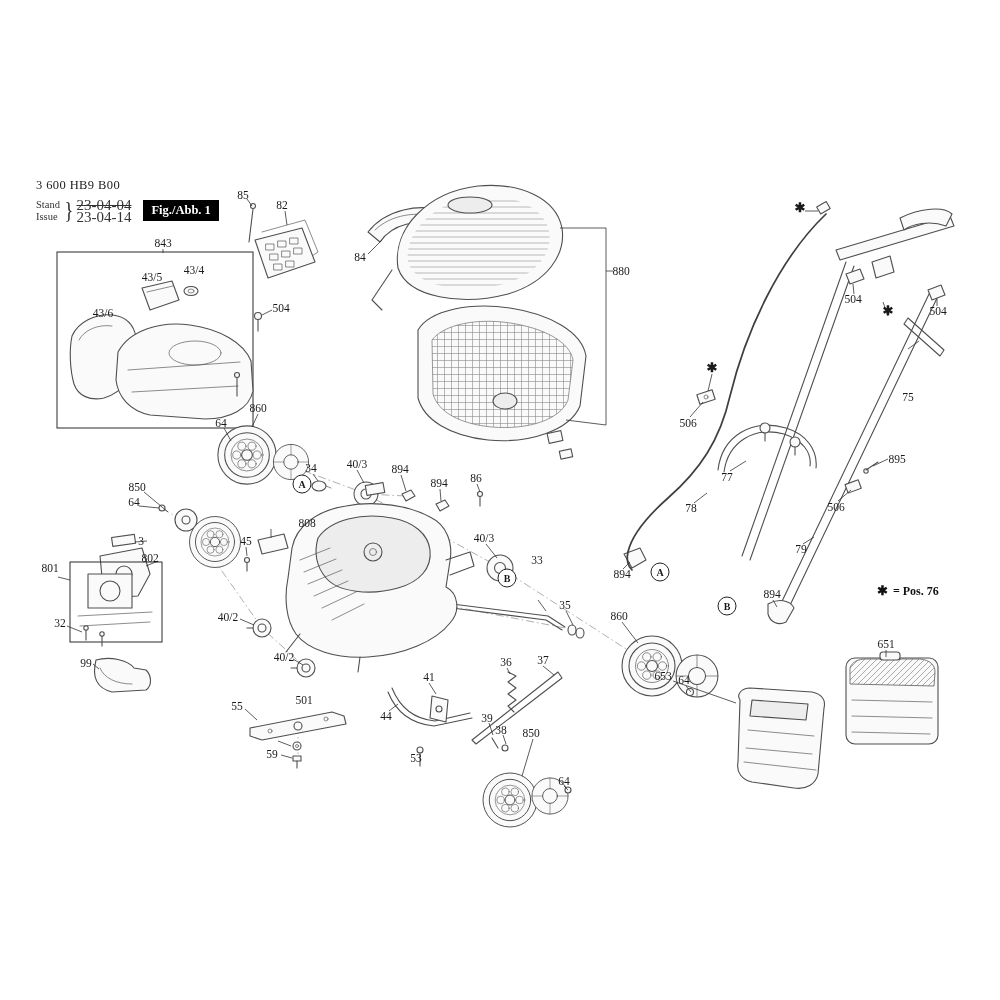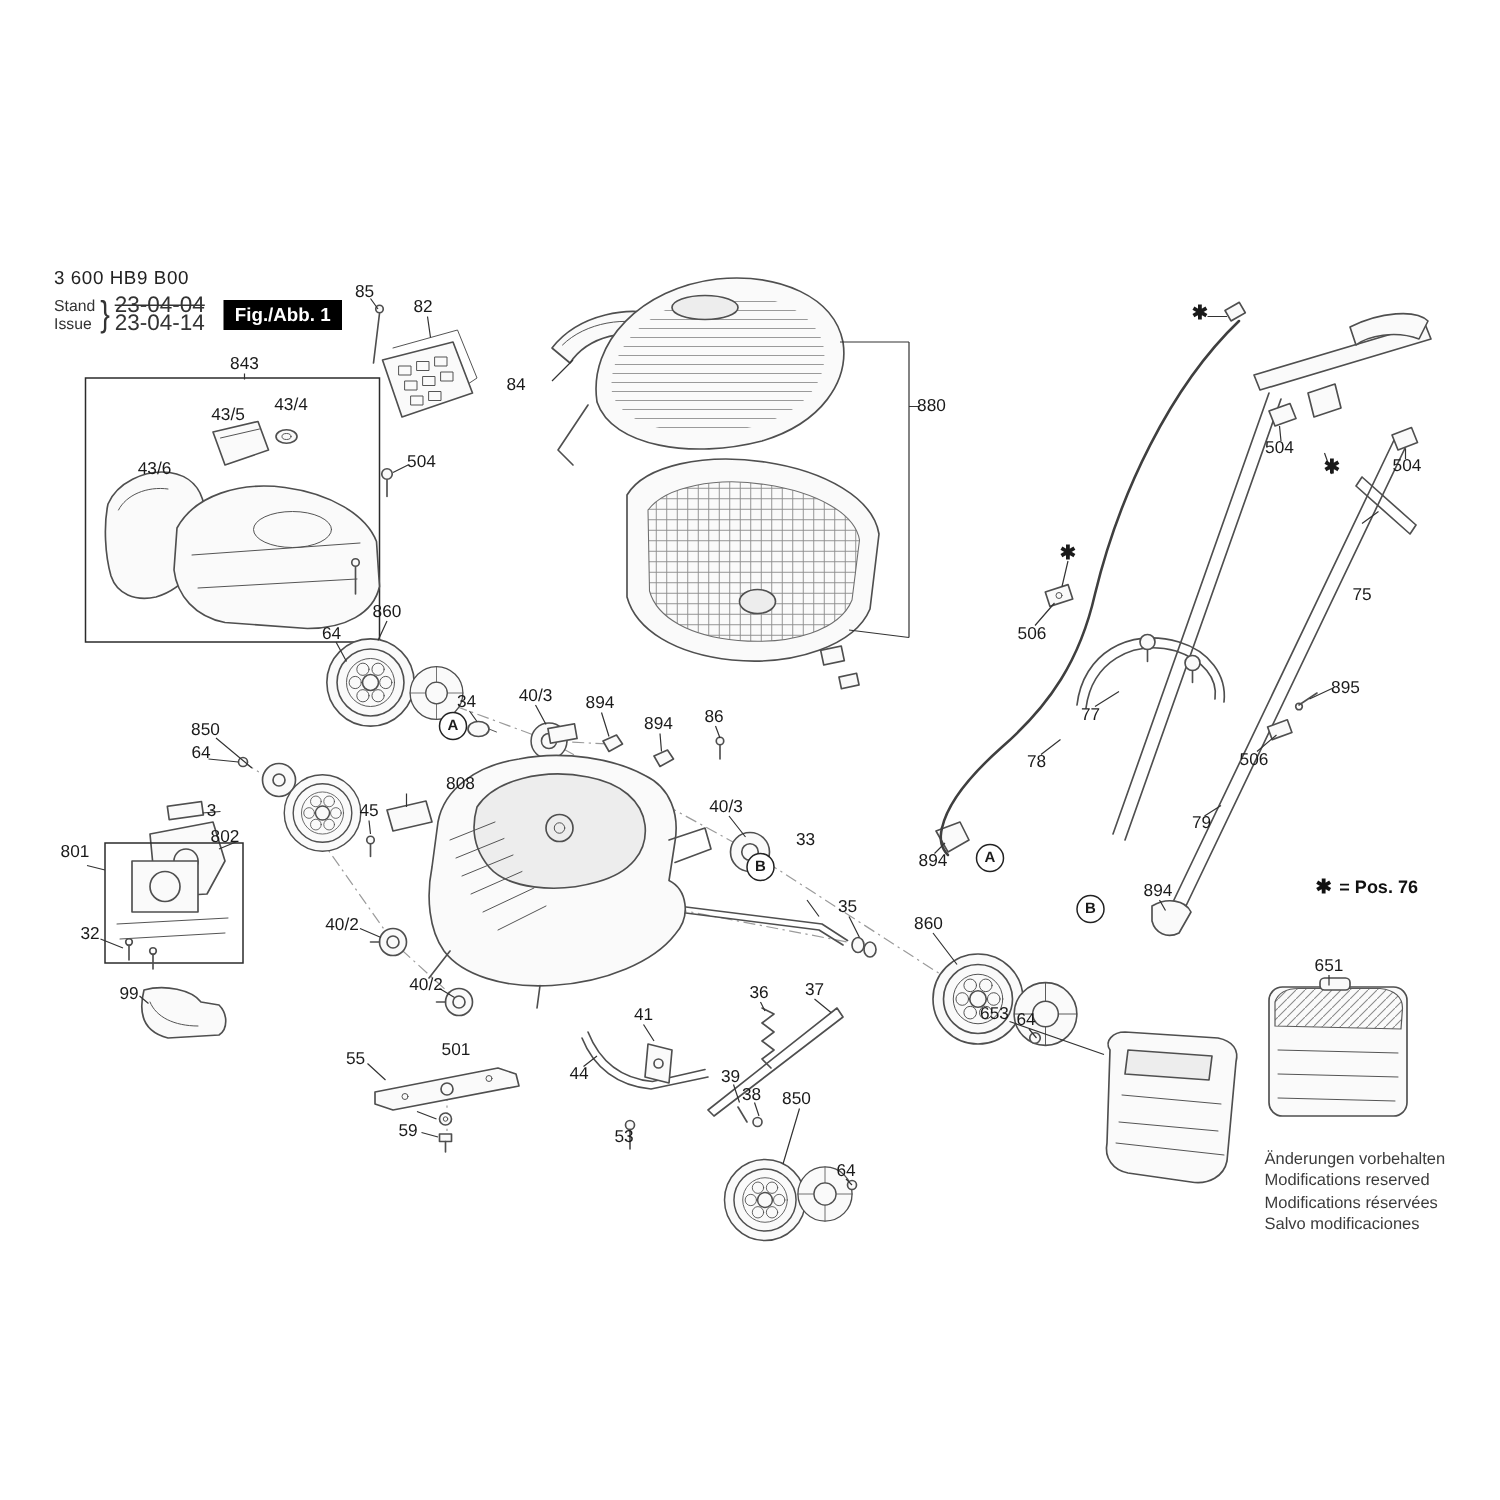--- a/index.html
+++ b/index.html
@@ -1,17 +1,17 @@
 <!DOCTYPE html>
 <html><head>
 <meta charset="utf-8">
 <style>
   html,body{margin:0;padding:0;background:#fff;}
   .page{position:relative;width:1000px;height:1000px;background:#fff;overflow:hidden;
-        font-family:Liberation Sans, sans-serif;color:#1d1d1d;}
+        font-family:Liberation Serif, serif;color:#1d1d1d;}
 
   
   .ln{fill:none;stroke:#4f4f4f;stroke-width:1.1;stroke-linecap:round;stroke-linejoin:round;}
   .fl{fill:#fafafa;stroke:#4f4f4f;stroke-width:1.1;stroke-linejoin:round;}
   .fl2{fill:#ededed;stroke:#4f4f4f;stroke-width:1.1;stroke-linejoin:round;}
   .thin{stroke-width:.65;}
   .leader{fill:none;stroke:#333;stroke-width:.8;}
   .dash{fill:none;stroke:#9b9b9b;stroke-width:.8;stroke-dasharray:8 3 1.5 3;}
   .cable{fill:none;stroke:#3f3f3f;stroke-width:1.7;stroke-linecap:round;}
   .boxln{fill:none;stroke:#2b2b2b;stroke-width:1;}
@@ -335,21 +335,21 @@
   </div>
 
   <div class="labels">
       <div class="label" style="left: 163px; top: 243px;">843</div>
       <div class="label" style="left: 152px; top: 277px;">43/5</div>
       <div class="label" style="left: 194px; top: 270px;">43/4</div>
       <div class="label" style="left: 103px; top: 313px;">43/6</div>
       <div class="label" style="left: 281px; top: 308px;">504</div>
       <div class="label" style="left: 243px; top: 195px;">85</div>
       <div class="label" style="left: 282px; top: 205px;">82</div>
-      <div class="label" style="left: 344px; top: 257px;">84</div>
+      <div class="label" style="left: 360px; top: 257px;">84</div>
       <div class="label" style="left: 621px; top: 271px;">880</div>
       <div class="label" style="left: 258px; top: 408px;">860</div>
       <div class="label" style="left: 221px; top: 423px;">64</div>
       <div class="label" style="left: 311px; top: 468px;">34</div>
       <div class="label" style="left: 357px; top: 464px;">40/3</div>
       <div class="label" style="left: 400px; top: 469px;">894</div>
       <div class="label" style="left: 439px; top: 483px;">894</div>
       <div class="label" style="left: 476px; top: 478px;">86</div>
       <div class="label" style="left: 137px; top: 487px;">850</div>
       <div class="label" style="left: 134px; top: 502px;">64</div>
@@ -399,20 +399,14 @@
       <div class="label star" style="left: 800px; top: 208px;">✱</div>
       <div class="label star" style="left: 712px; top: 368px;">✱</div>
       <div class="label star" style="left: 888px; top: 311px;">✱</div>
     </div>
 
   <div class="legend">
     <span class="sym">✱</span>
     <span>= Pos. 76</span>
   </div>
 
-  <div class="footer-notes">
-      <div>Änderungen vorbehalten</div>
-      <div>Modifications reserved</div>
-      <div>Modifications réservées</div>
-      <div>Salvo modificaciones</div>
-    </div>
 
 </div>
 
 </body></html>

